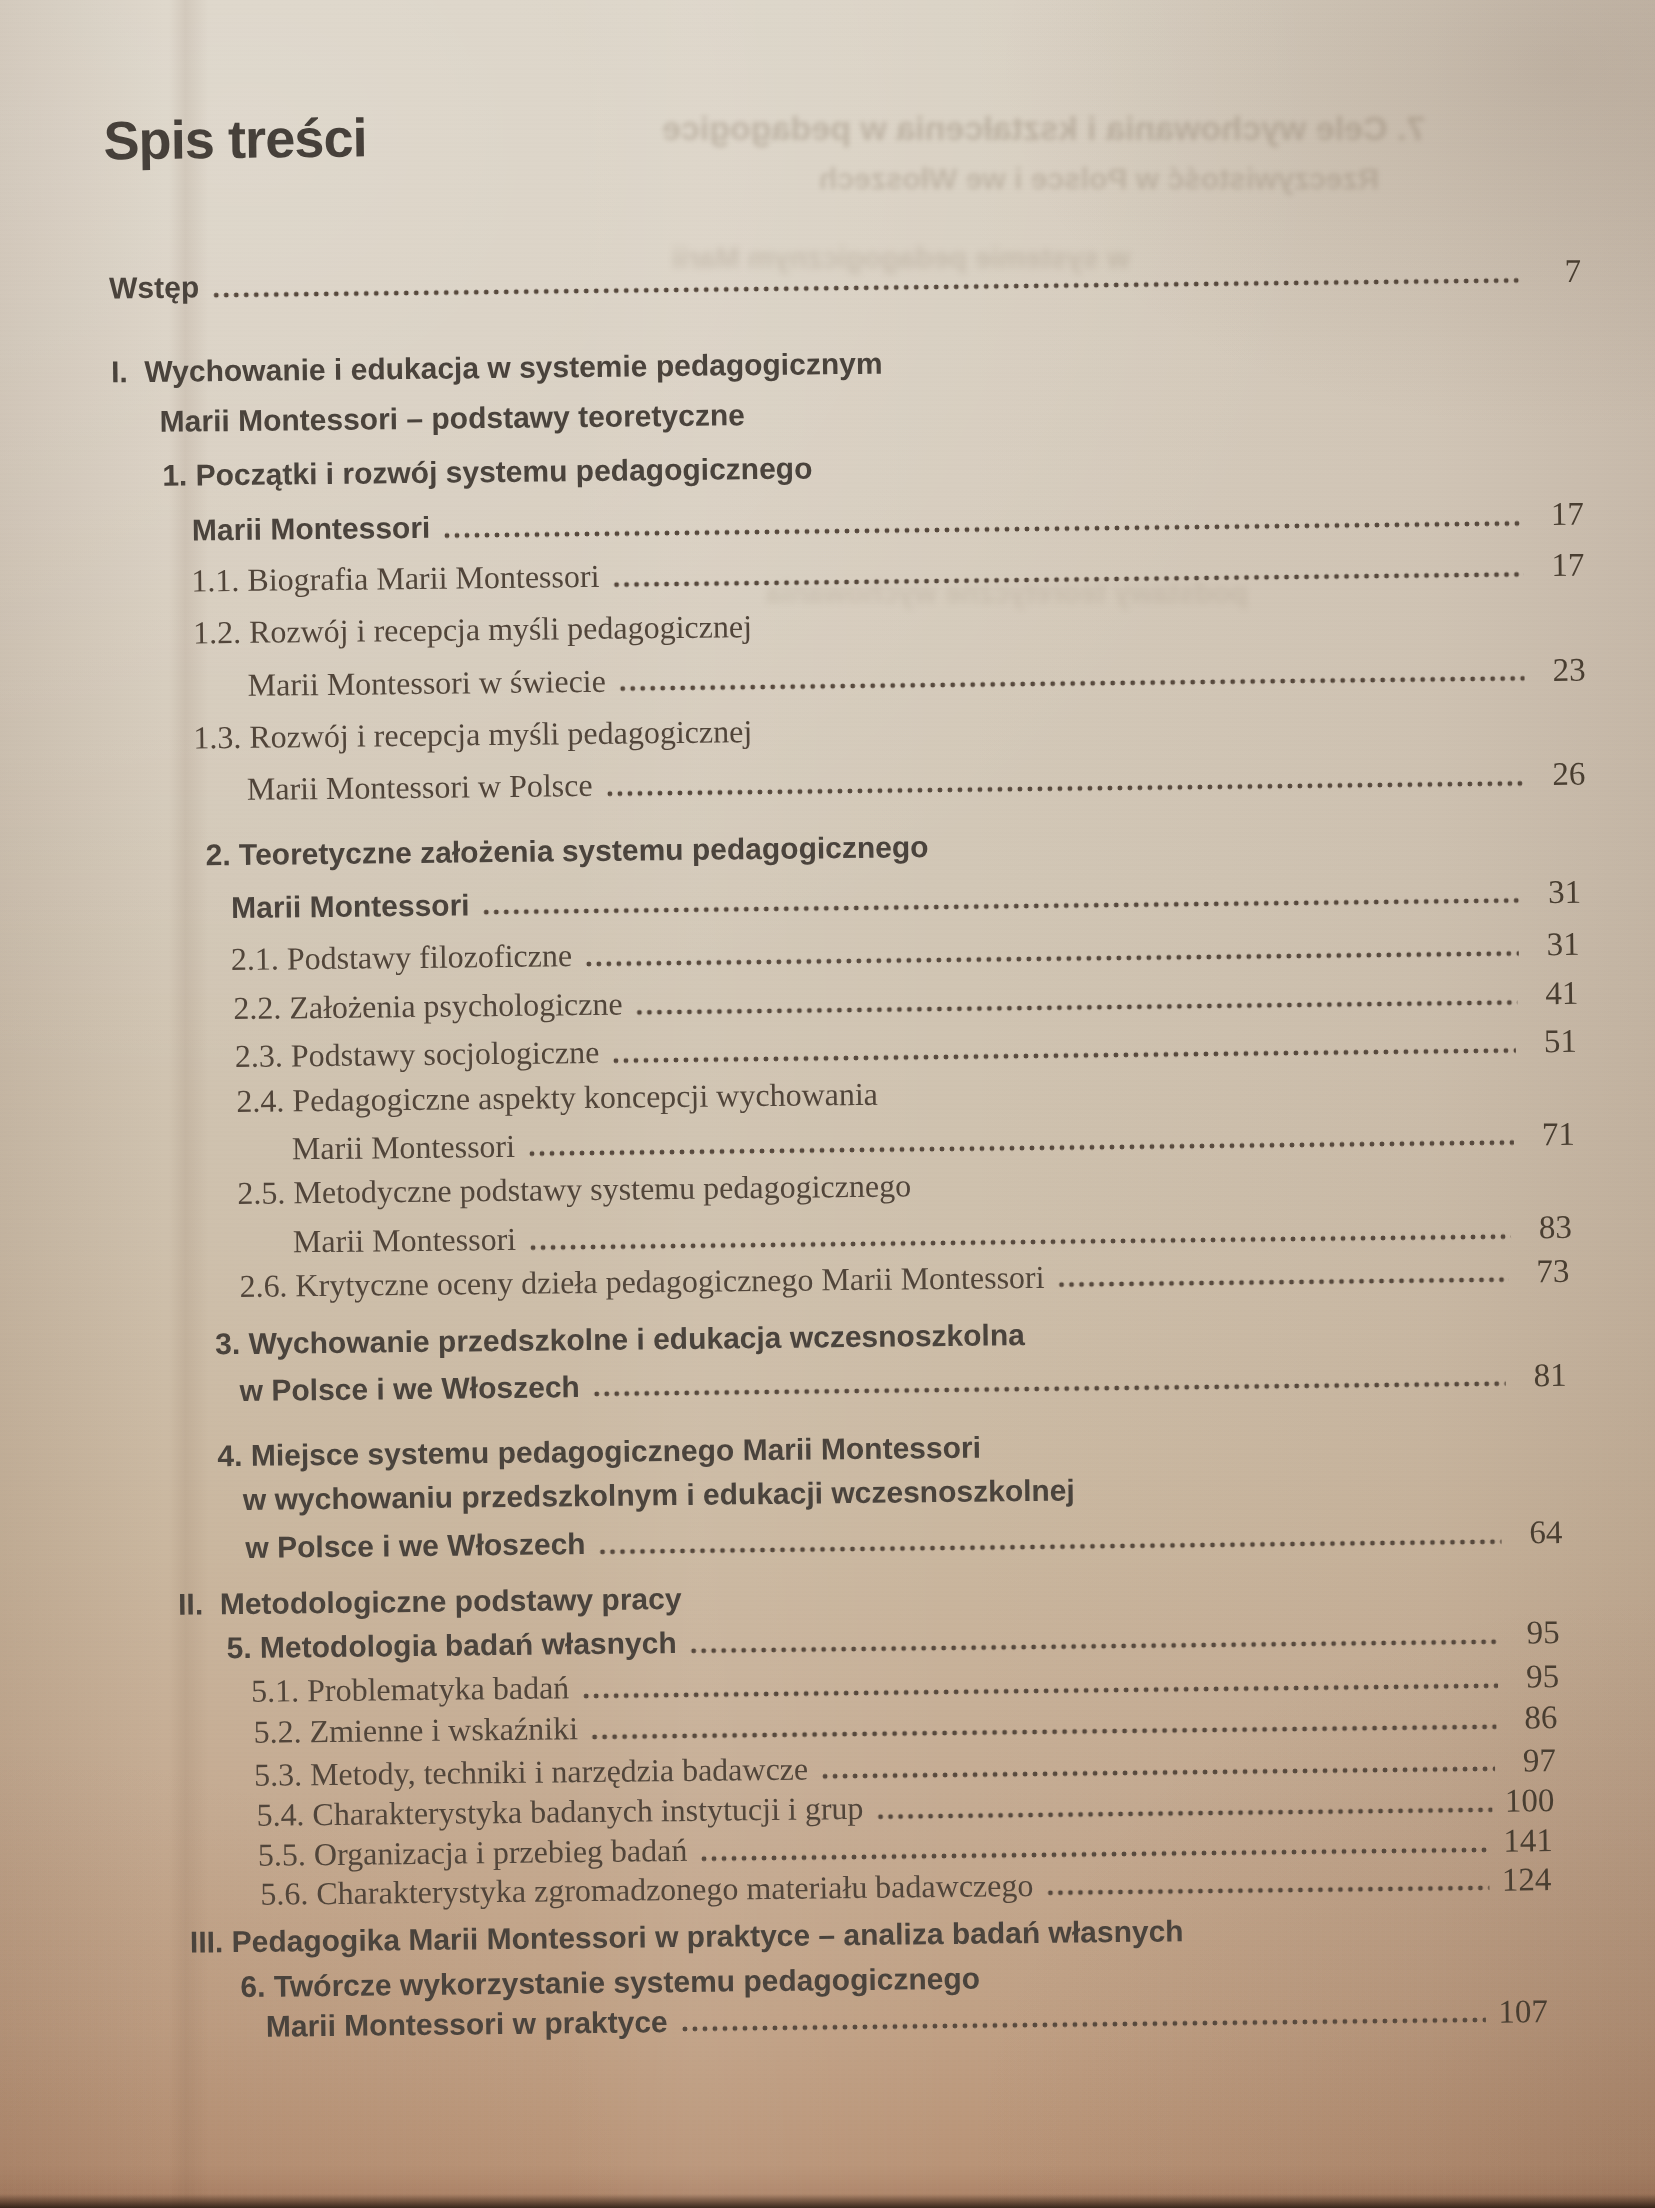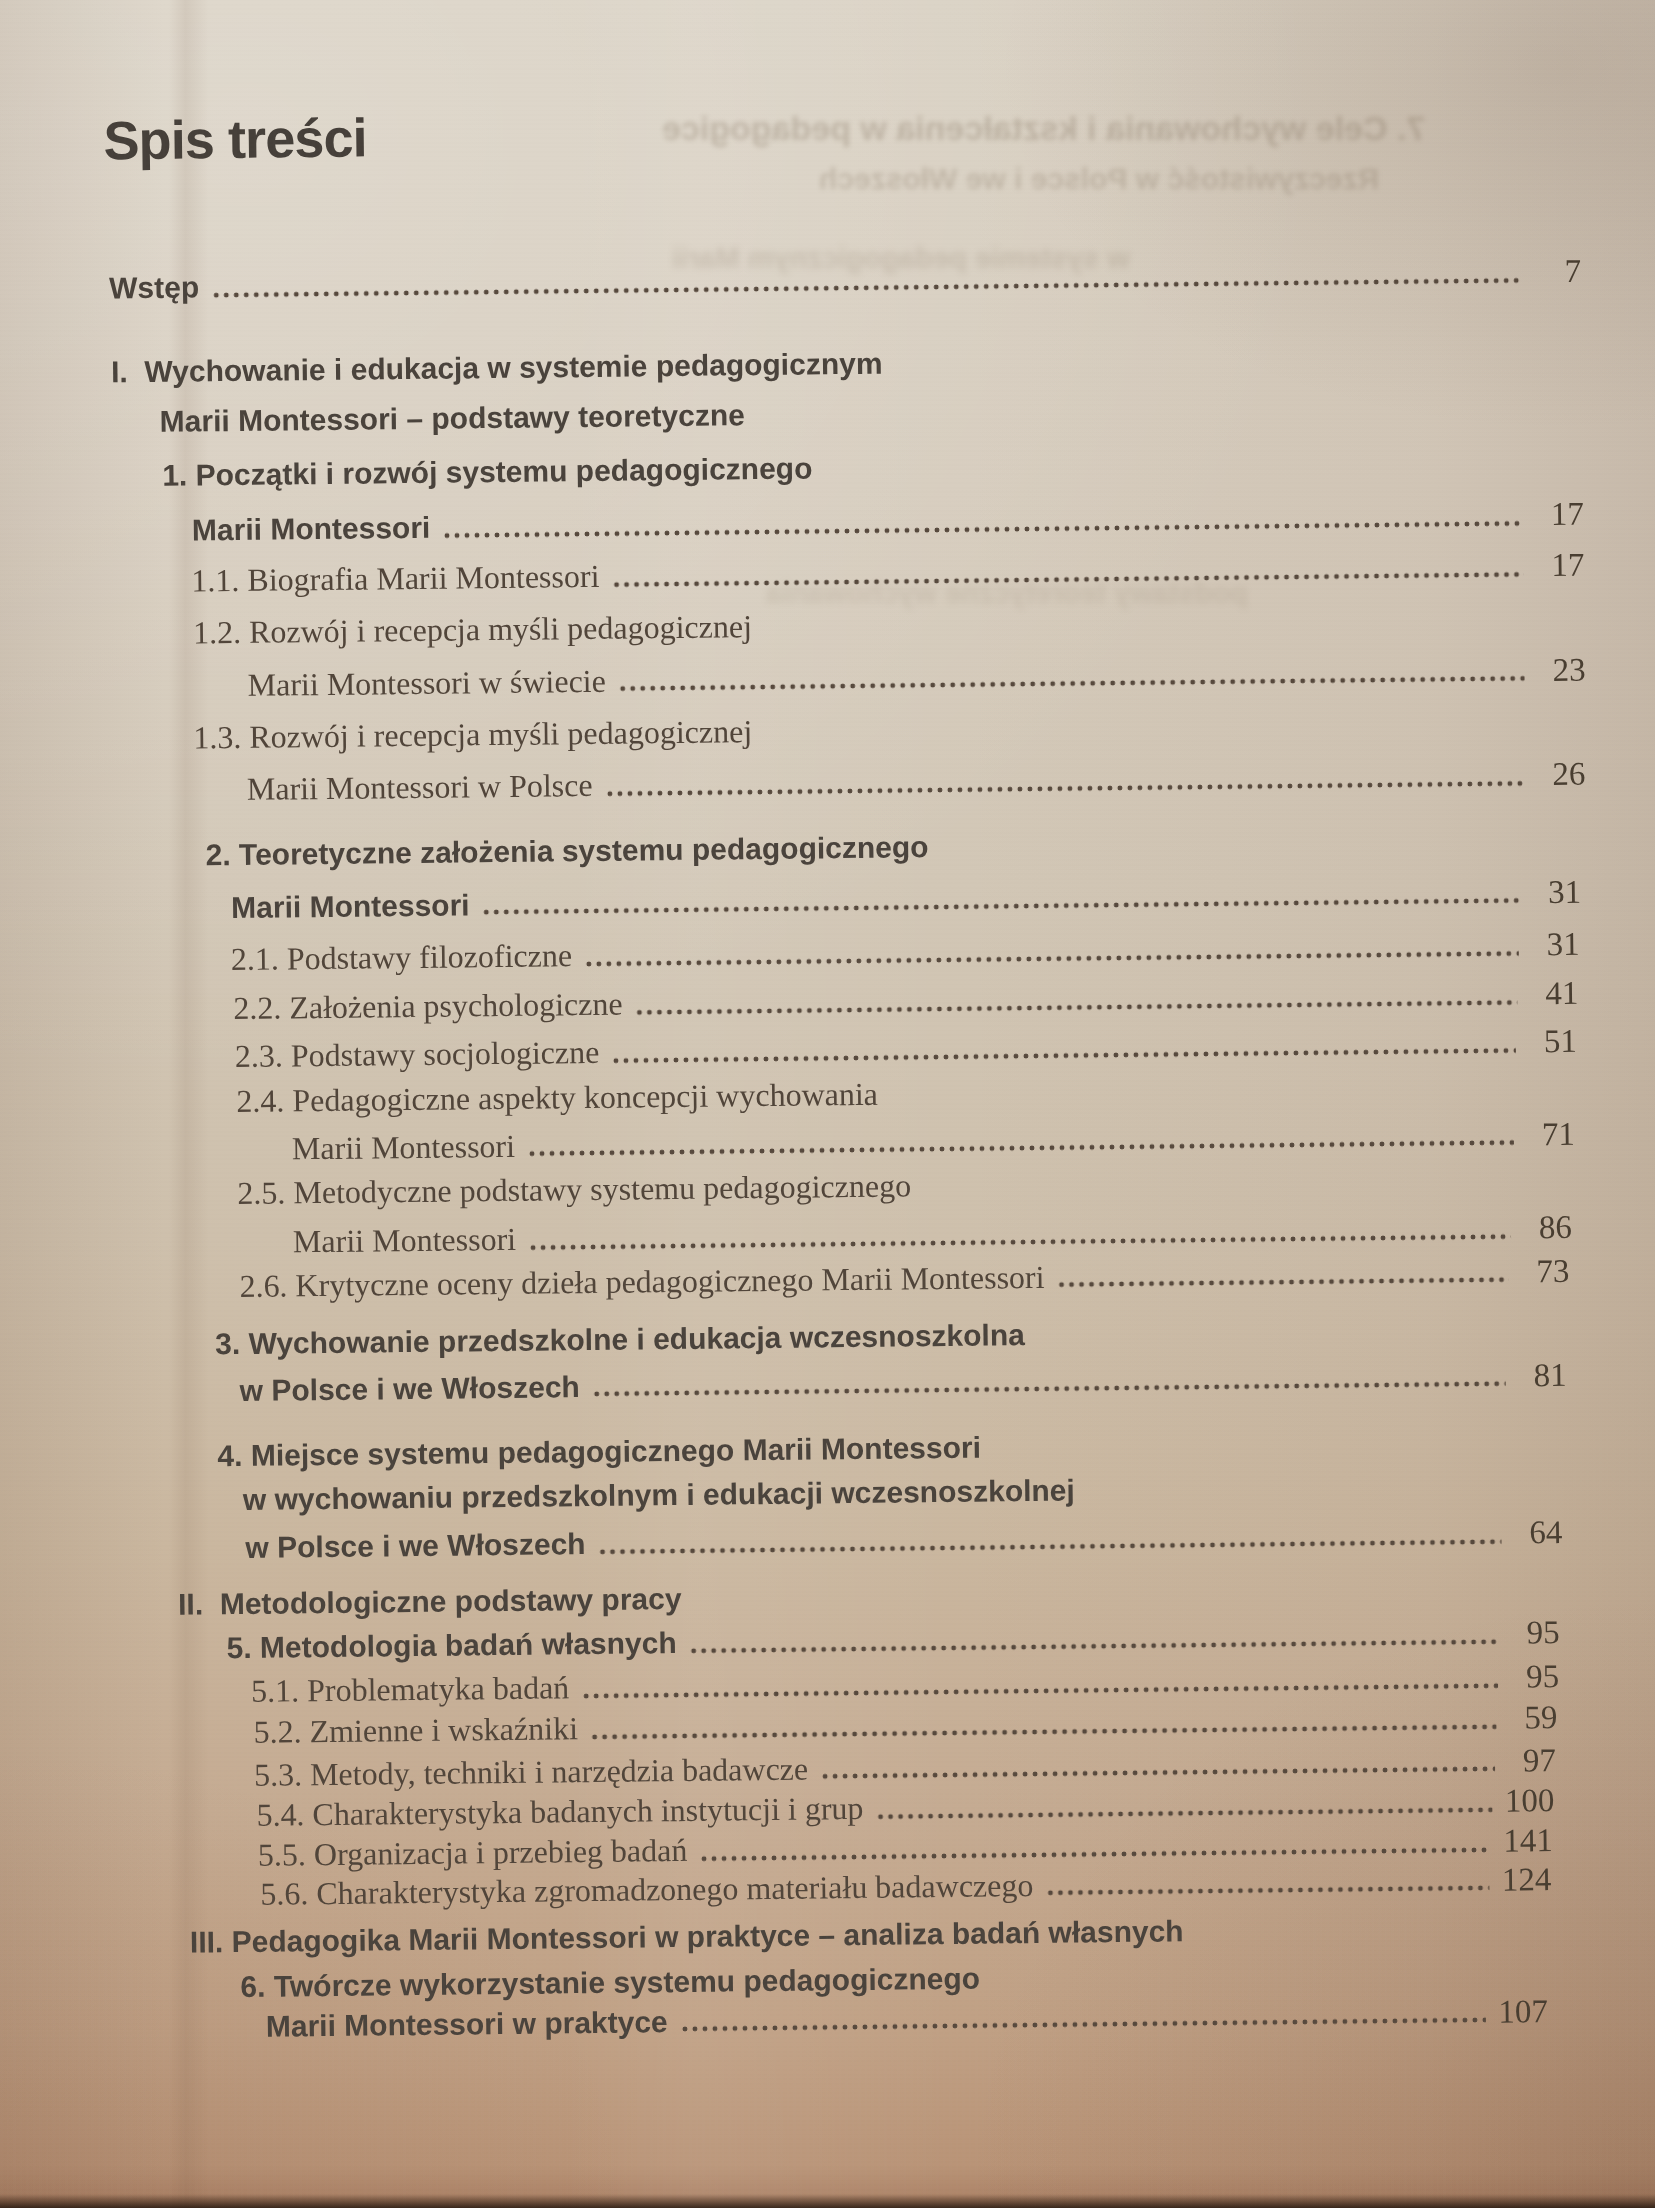--- a/index.html
+++ b/index.html
@@ -161,21 +161,21 @@
         <span class="dots"></span>
         <span class="pg">71</span>
     </div>
     <div class="row s nopg" style="margin-top:7.4px;padding-left:226px">
       <span class="lbl">2.5. Metodyczne podstawy systemu pedagogicznego</span>
         <span class="pg"></span>
     </div>
     <div class="row s" style="margin-top:12px;padding-left:281px;padding-right:48px">
       <span class="lbl">Marii Montessori</span>
         <span class="dots"></span>
-        <span class="pg">86</span>
+        <span class="pg">83</span>
     </div>
     <div class="row s" style="margin-top:6.5px;padding-left:227px;padding-right:51px">
       <span class="lbl">2.6. Krytyczne oceny dzieła pedagogicznego Marii Montessori</span>
         <span class="dots"></span>
         <span class="pg">73</span>
     </div>
     <div class="row b nopg" style="margin-top:20px;padding-left:202px">
       <span class="lbl">3. Wychowanie przedszkolne i edukacja wczesnoszkolna</span>
         <span class="pg"></span>
     </div>
@@ -207,21 +207,21 @@
         <span class="pg">95</span>
     </div>
     <div class="row s" style="margin-top:7.4px;padding-left:234px;padding-right:66px">
       <span class="lbl">5.1. Problematyka badań</span>
         <span class="dots"></span>
         <span class="pg">95</span>
     </div>
     <div class="row s" style="margin-top:3.7px;padding-left:236px;padding-right:68px">
       <span class="lbl">5.2. Zmienne i wskaźniki</span>
         <span class="dots"></span>
-        <span class="pg">59</span>
+        <span class="pg">86</span>
     </div>
     <div class="row s" style="margin-top:5.5px;padding-left:236px;padding-right:70px">
       <span class="lbl">5.3. Metody, techniki i narzędzia badawcze</span>
         <span class="dots"></span>
         <span class="pg">97</span>
     </div>
     <div class="row s" style="margin-top:3.7px;padding-left:238px;padding-right:72px">
       <span class="lbl">5.4. Charakterystyka badanych instytucji i grup</span>
         <span class="dots"></span>
         <span class="pg">100</span>

